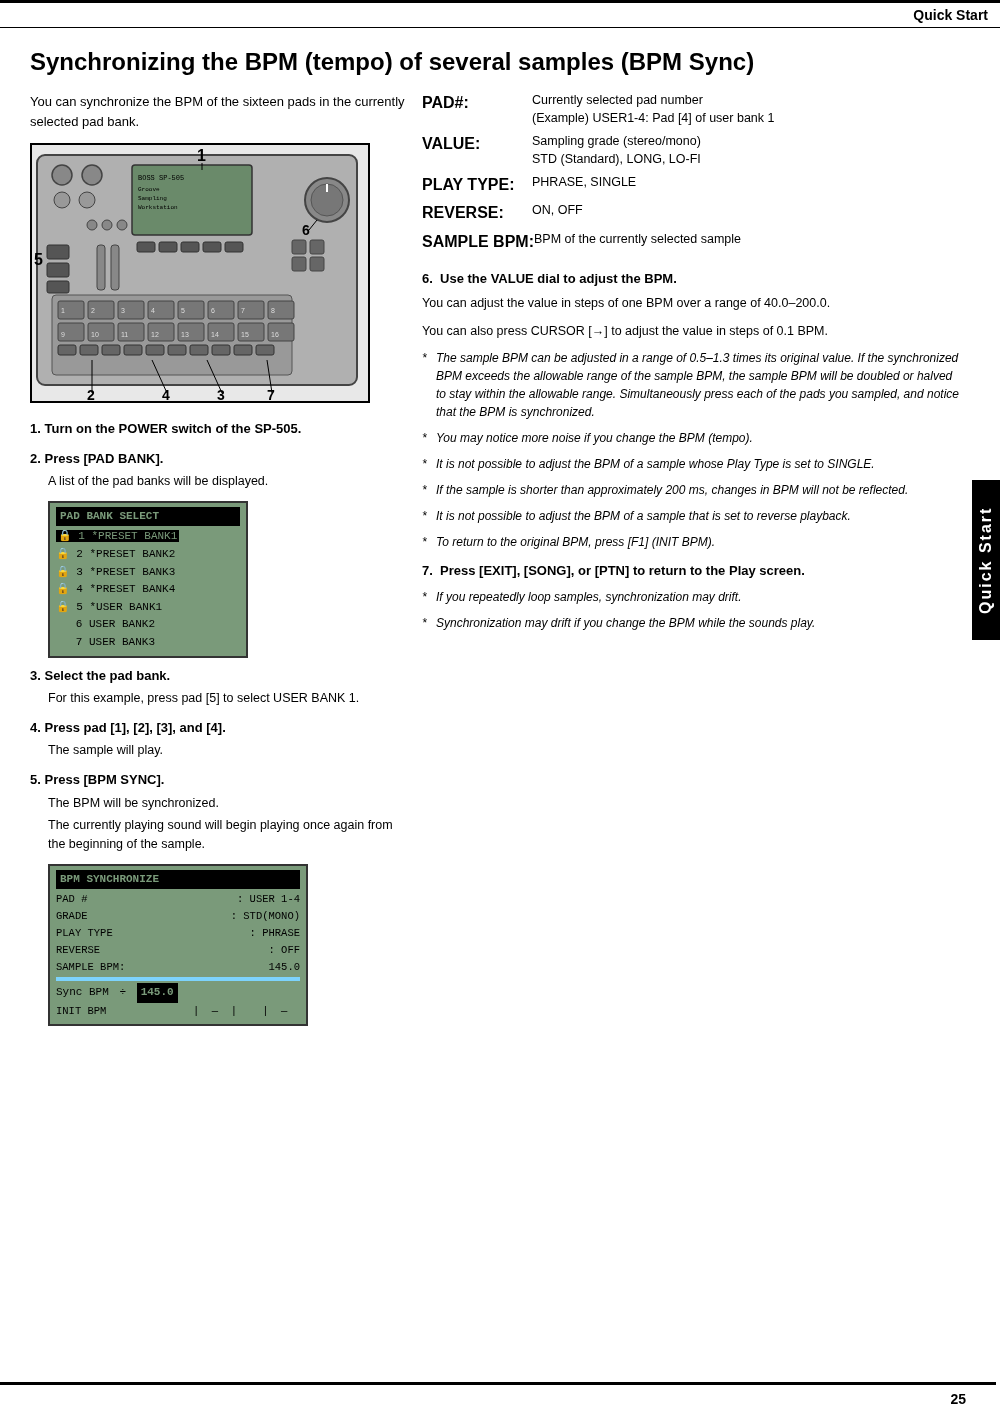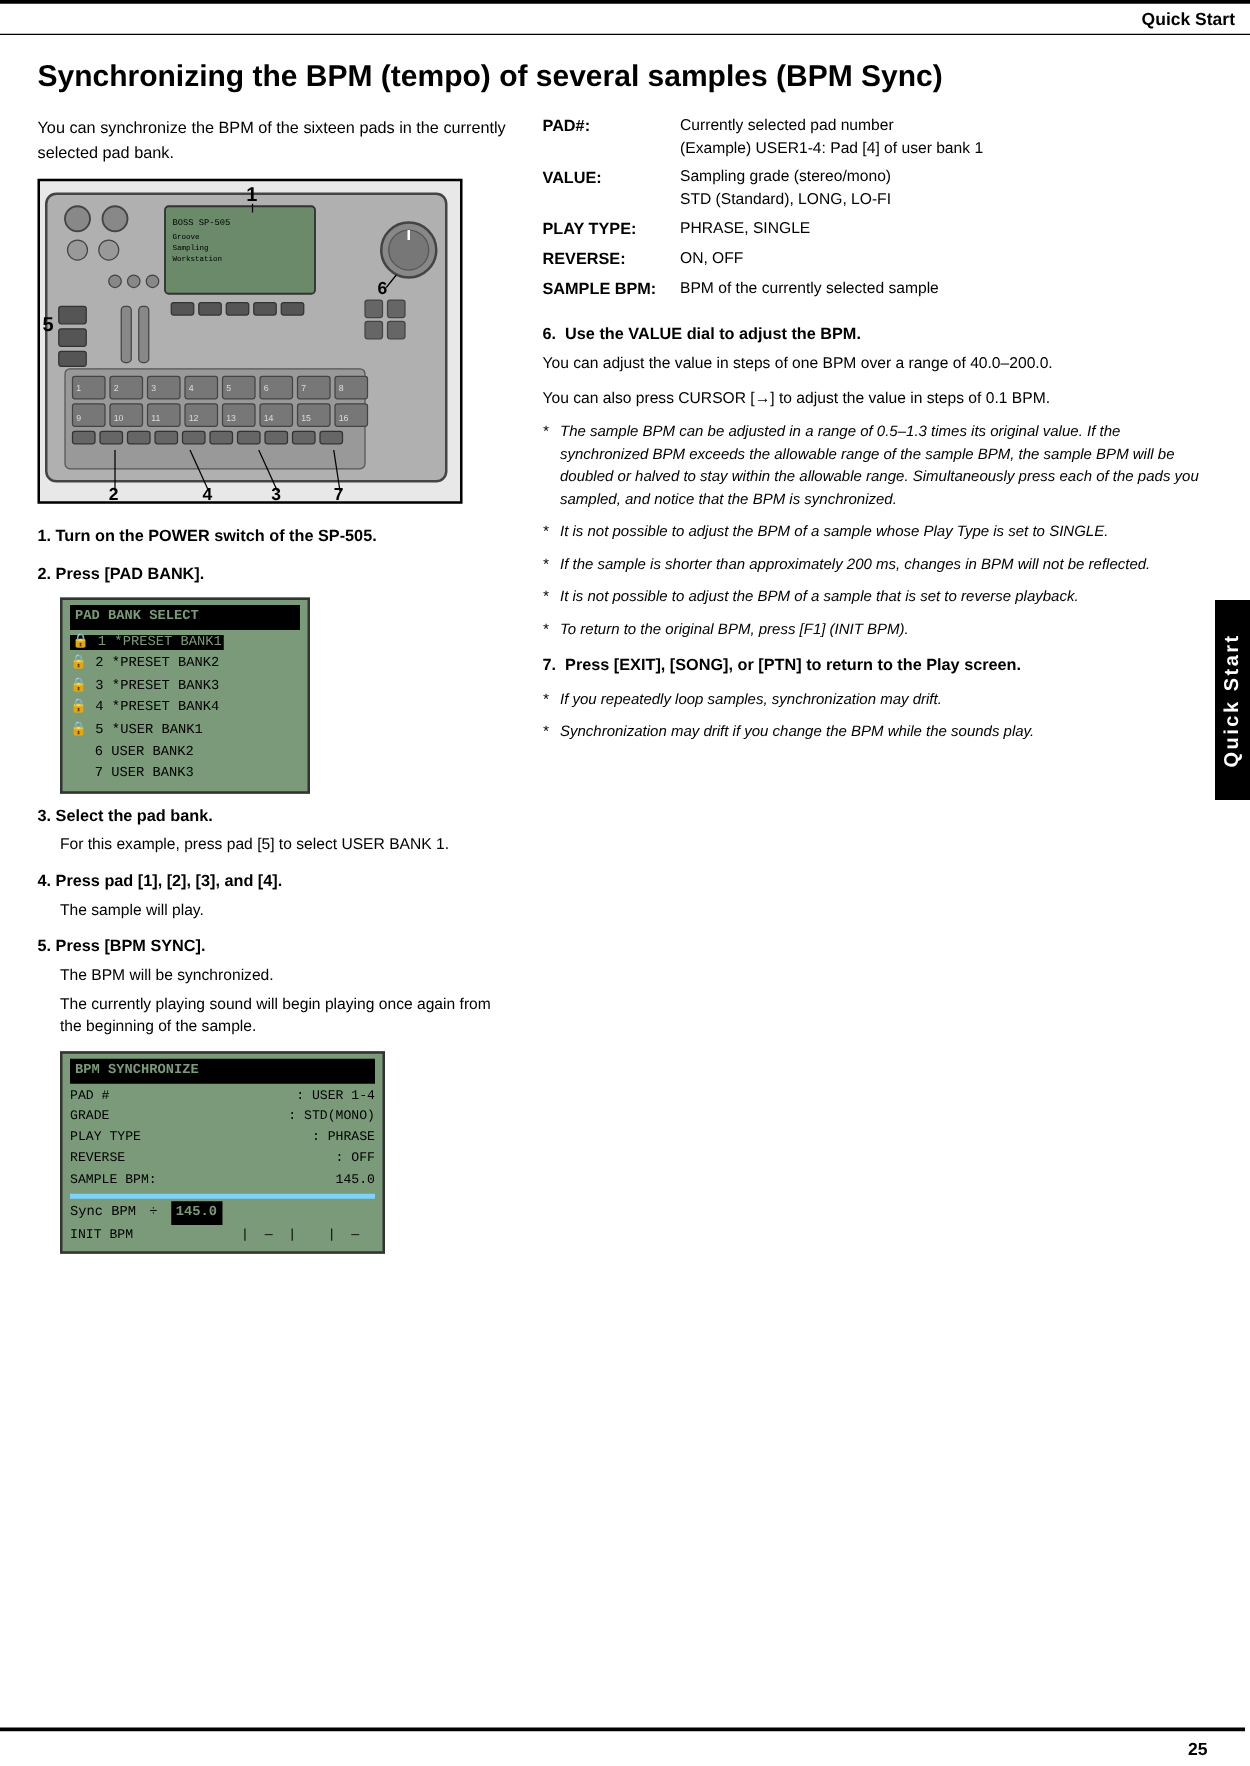--- a/index.html
+++ b/index.html
@@ -54,21 +54,21 @@
     .page-title {
       font-size: 24px;
       font-weight: bold;
       margin-bottom: 16px;
       border-bottom: none;
     }
 
     
     .two-col {
       display: flex;
-      gap: 24px;
+      gap: 12px;
     }
     .col-left {
       flex: 0 0 380px;
       max-width: 380px;
     }
     .col-right {
       flex: 1;
     }
 
     
@@ -155,21 +155,21 @@
       margin-bottom: 16px;
     }
     .spec-row {
       display: flex;
       margin-bottom: 6px;
       line-height: 1.4;
     }
     .spec-label {
       font-weight: bold;
       min-width: 110px;
-      font-size: 13px;
+      font-size: 16px;
     }
     .spec-value {
       font-size: 12.5px;
       flex: 1;
     }
     .right-step {
       margin-bottom: 10px;
       line-height: 1.5;
     }
     .right-step-header {
@@ -353,20 +353,21 @@
       </div>
 
       <div class="step-item">
         <span class="step-number">1.</span>
         <span> <b>Turn on the POWER switch of the SP-505.</b></span>
       </div>
 
       <div class="step-item">
         <span class="step-number">2.</span>
         <span> <b>Press [PAD BANK].</b></span>
+        <div class="step-sub">A list of the pad banks will be displayed.</div>
       </div>
 
       <div class="lcd-screen">
         <div class="lcd-title-bar">PAD BANK SELECT</div>
         <div><span class="lcd-highlight">🔒 1 *PRESET BANK1</span></div>
         <div>🔒 2 *PRESET BANK2</div>
         <div>🔒 3 *PRESET BANK3</div>
         <div>🔒 4 *PRESET BANK4</div>
         <div>🔒 5 *USER  BANK1</div>
         <div>&nbsp;&nbsp; 6  USER  BANK2</div>
@@ -457,20 +458,23 @@
       <div class="right-step">
         <div class="right-step-header">6. &nbsp;Use the VALUE dial to adjust the BPM.</div>
         <div class="right-step-body">
           <p style="margin-bottom:8px;">You can adjust the value in steps of one BPM over a range of 40.0–200.0.</p>
           <p style="margin-bottom:8px;">You can also press CURSOR [→] to adjust the value in steps of 0.1 BPM.</p>
         </div>
         <div class="note-item">
           <i>The sample BPM can be adjusted in a range of 0.5–1.3 times its original value. If the synchronized BPM exceeds the allowable range of the sample BPM, the sample BPM will be doubled or halved to stay within the allowable range. Simultaneously press each of the pads you sampled, and notice that the BPM is synchronized.</i>
         </div>
         <div class="note-item">
+          <i>You may notice more noise if you change the BPM (tempo).</i>
+        </div>
+        <div class="note-item">
           <i>It is not possible to adjust the BPM of a sample whose Play Type is set to SINGLE.</i>
         </div>
         <div class="note-item">
           <i>If the sample is shorter than approximately 200 ms, changes in BPM will not be reflected.</i>
         </div>
         <div class="note-item">
           <i>It is not possible to adjust the BPM of a sample that is set to reverse playback.</i>
         </div>
         <div class="note-item">
           <i>To return to the original BPM, press [F1] (INIT BPM).</i>

